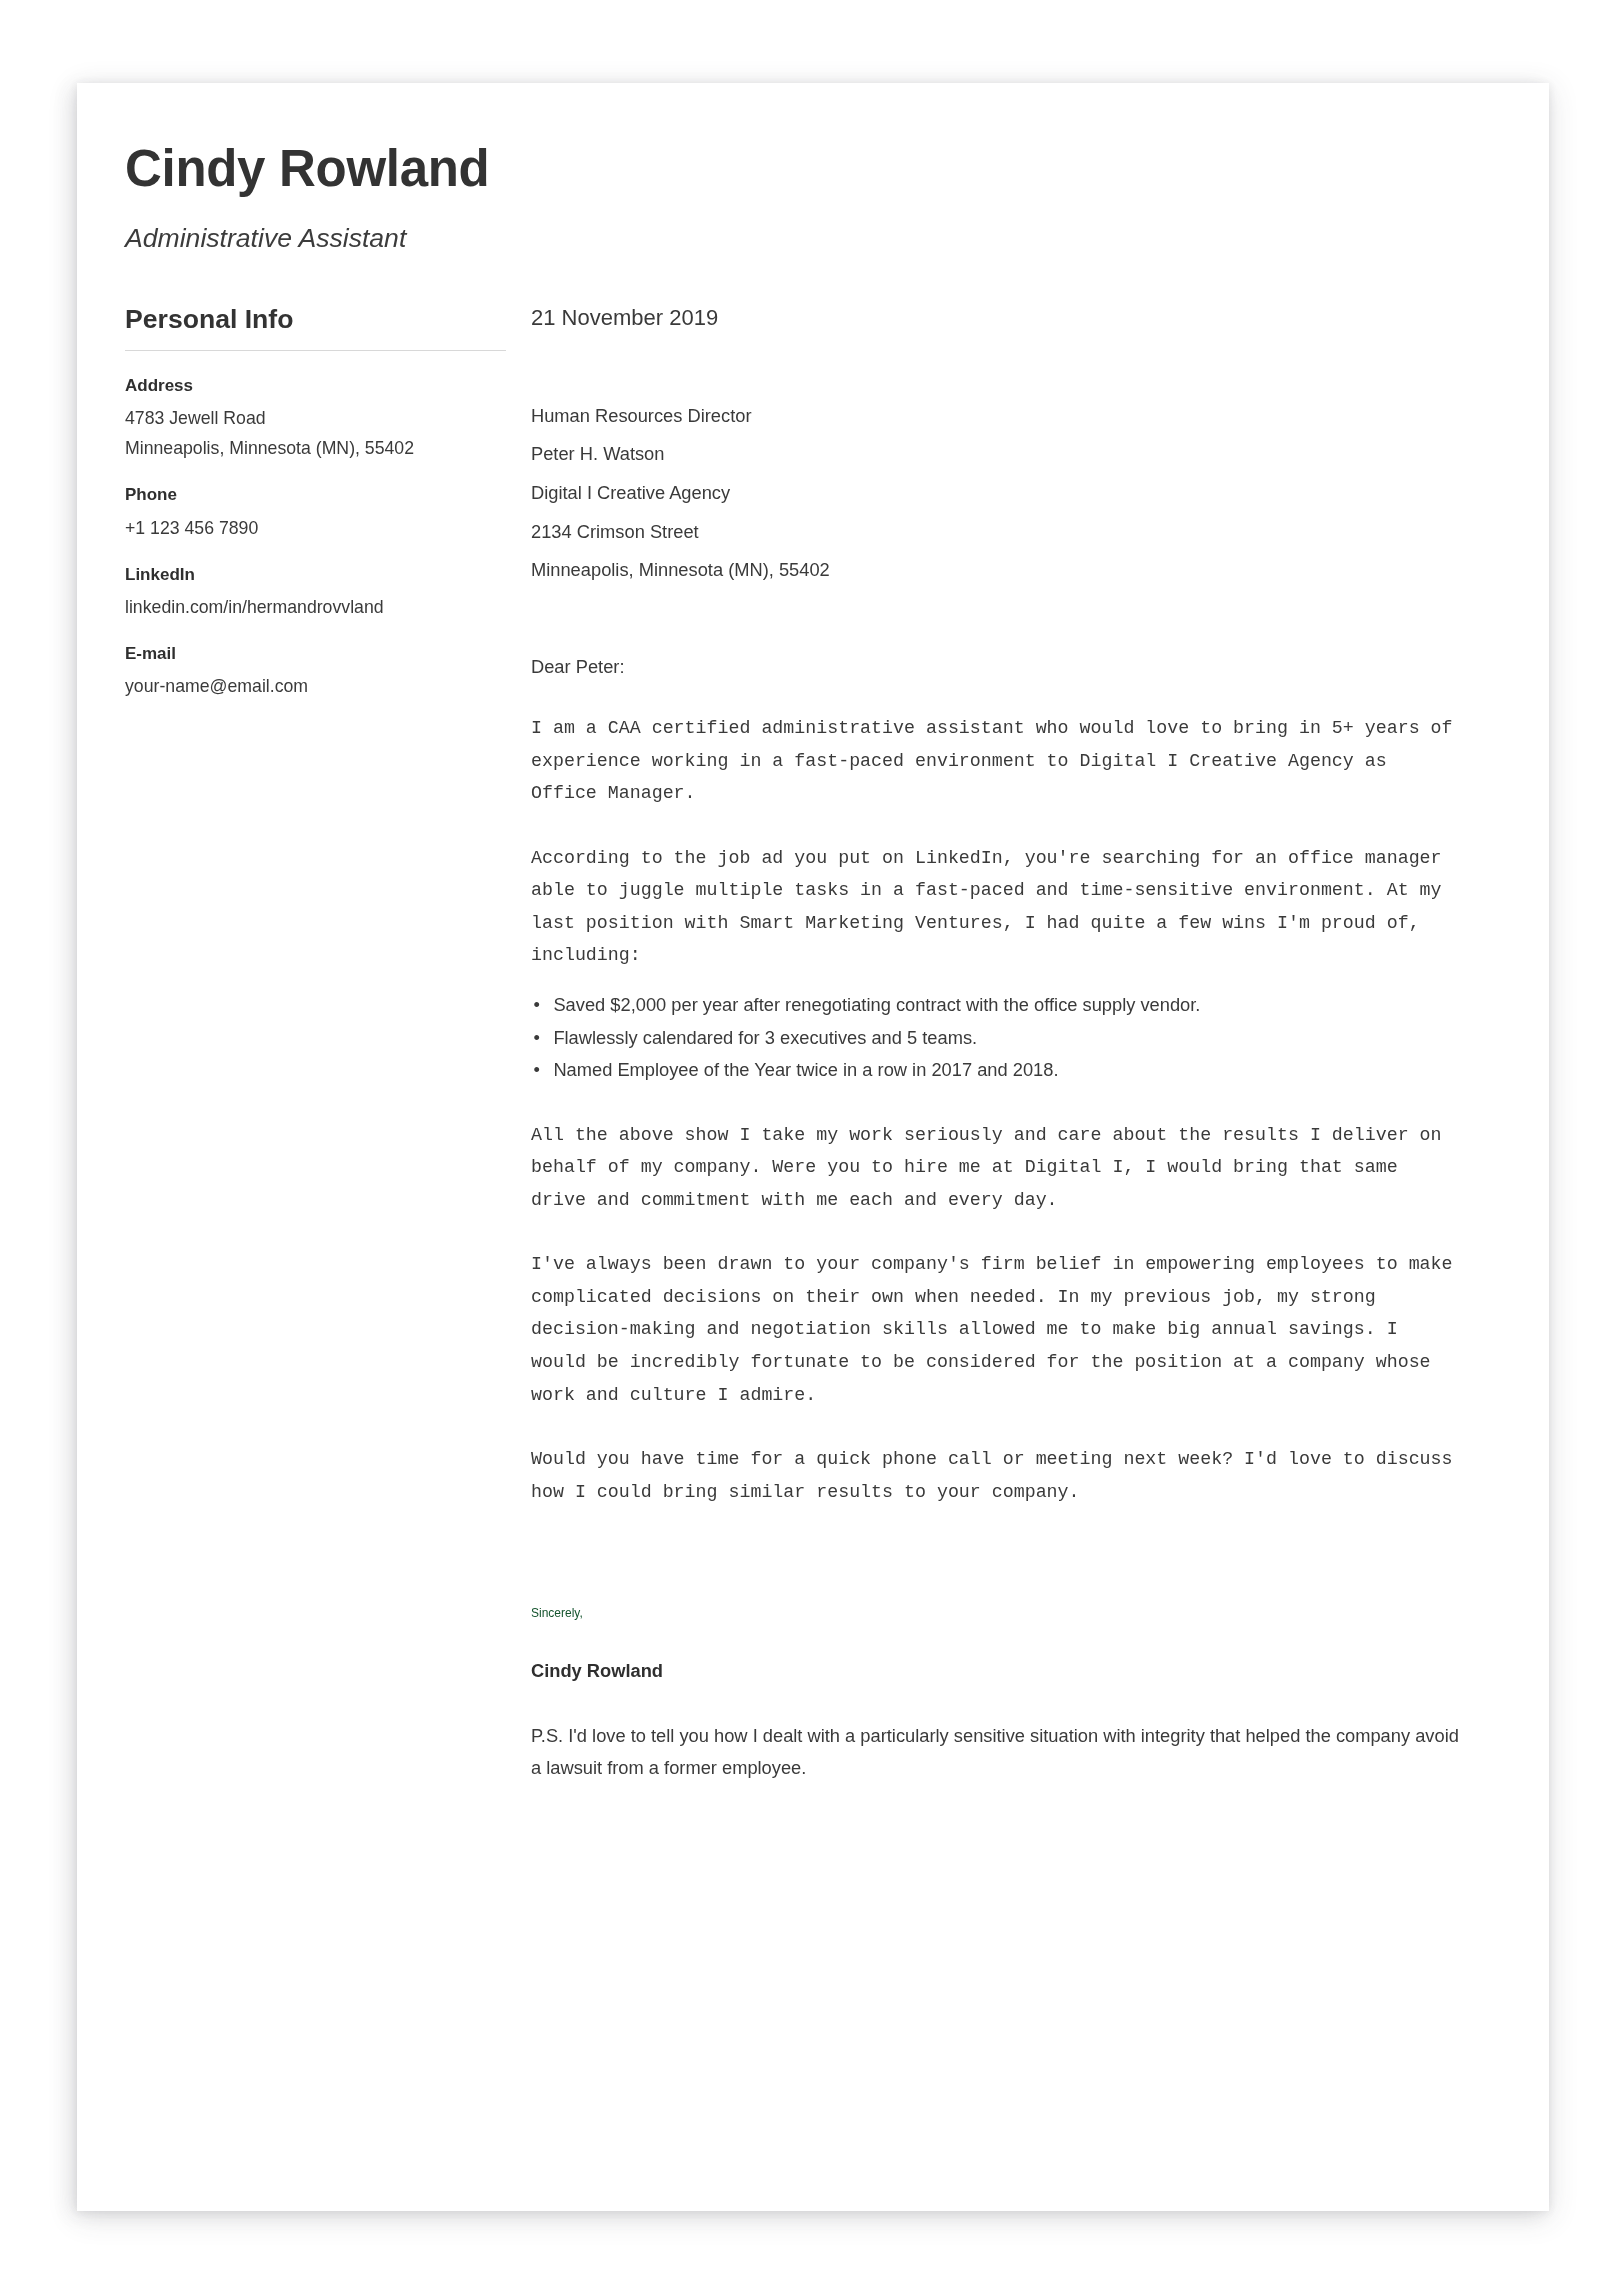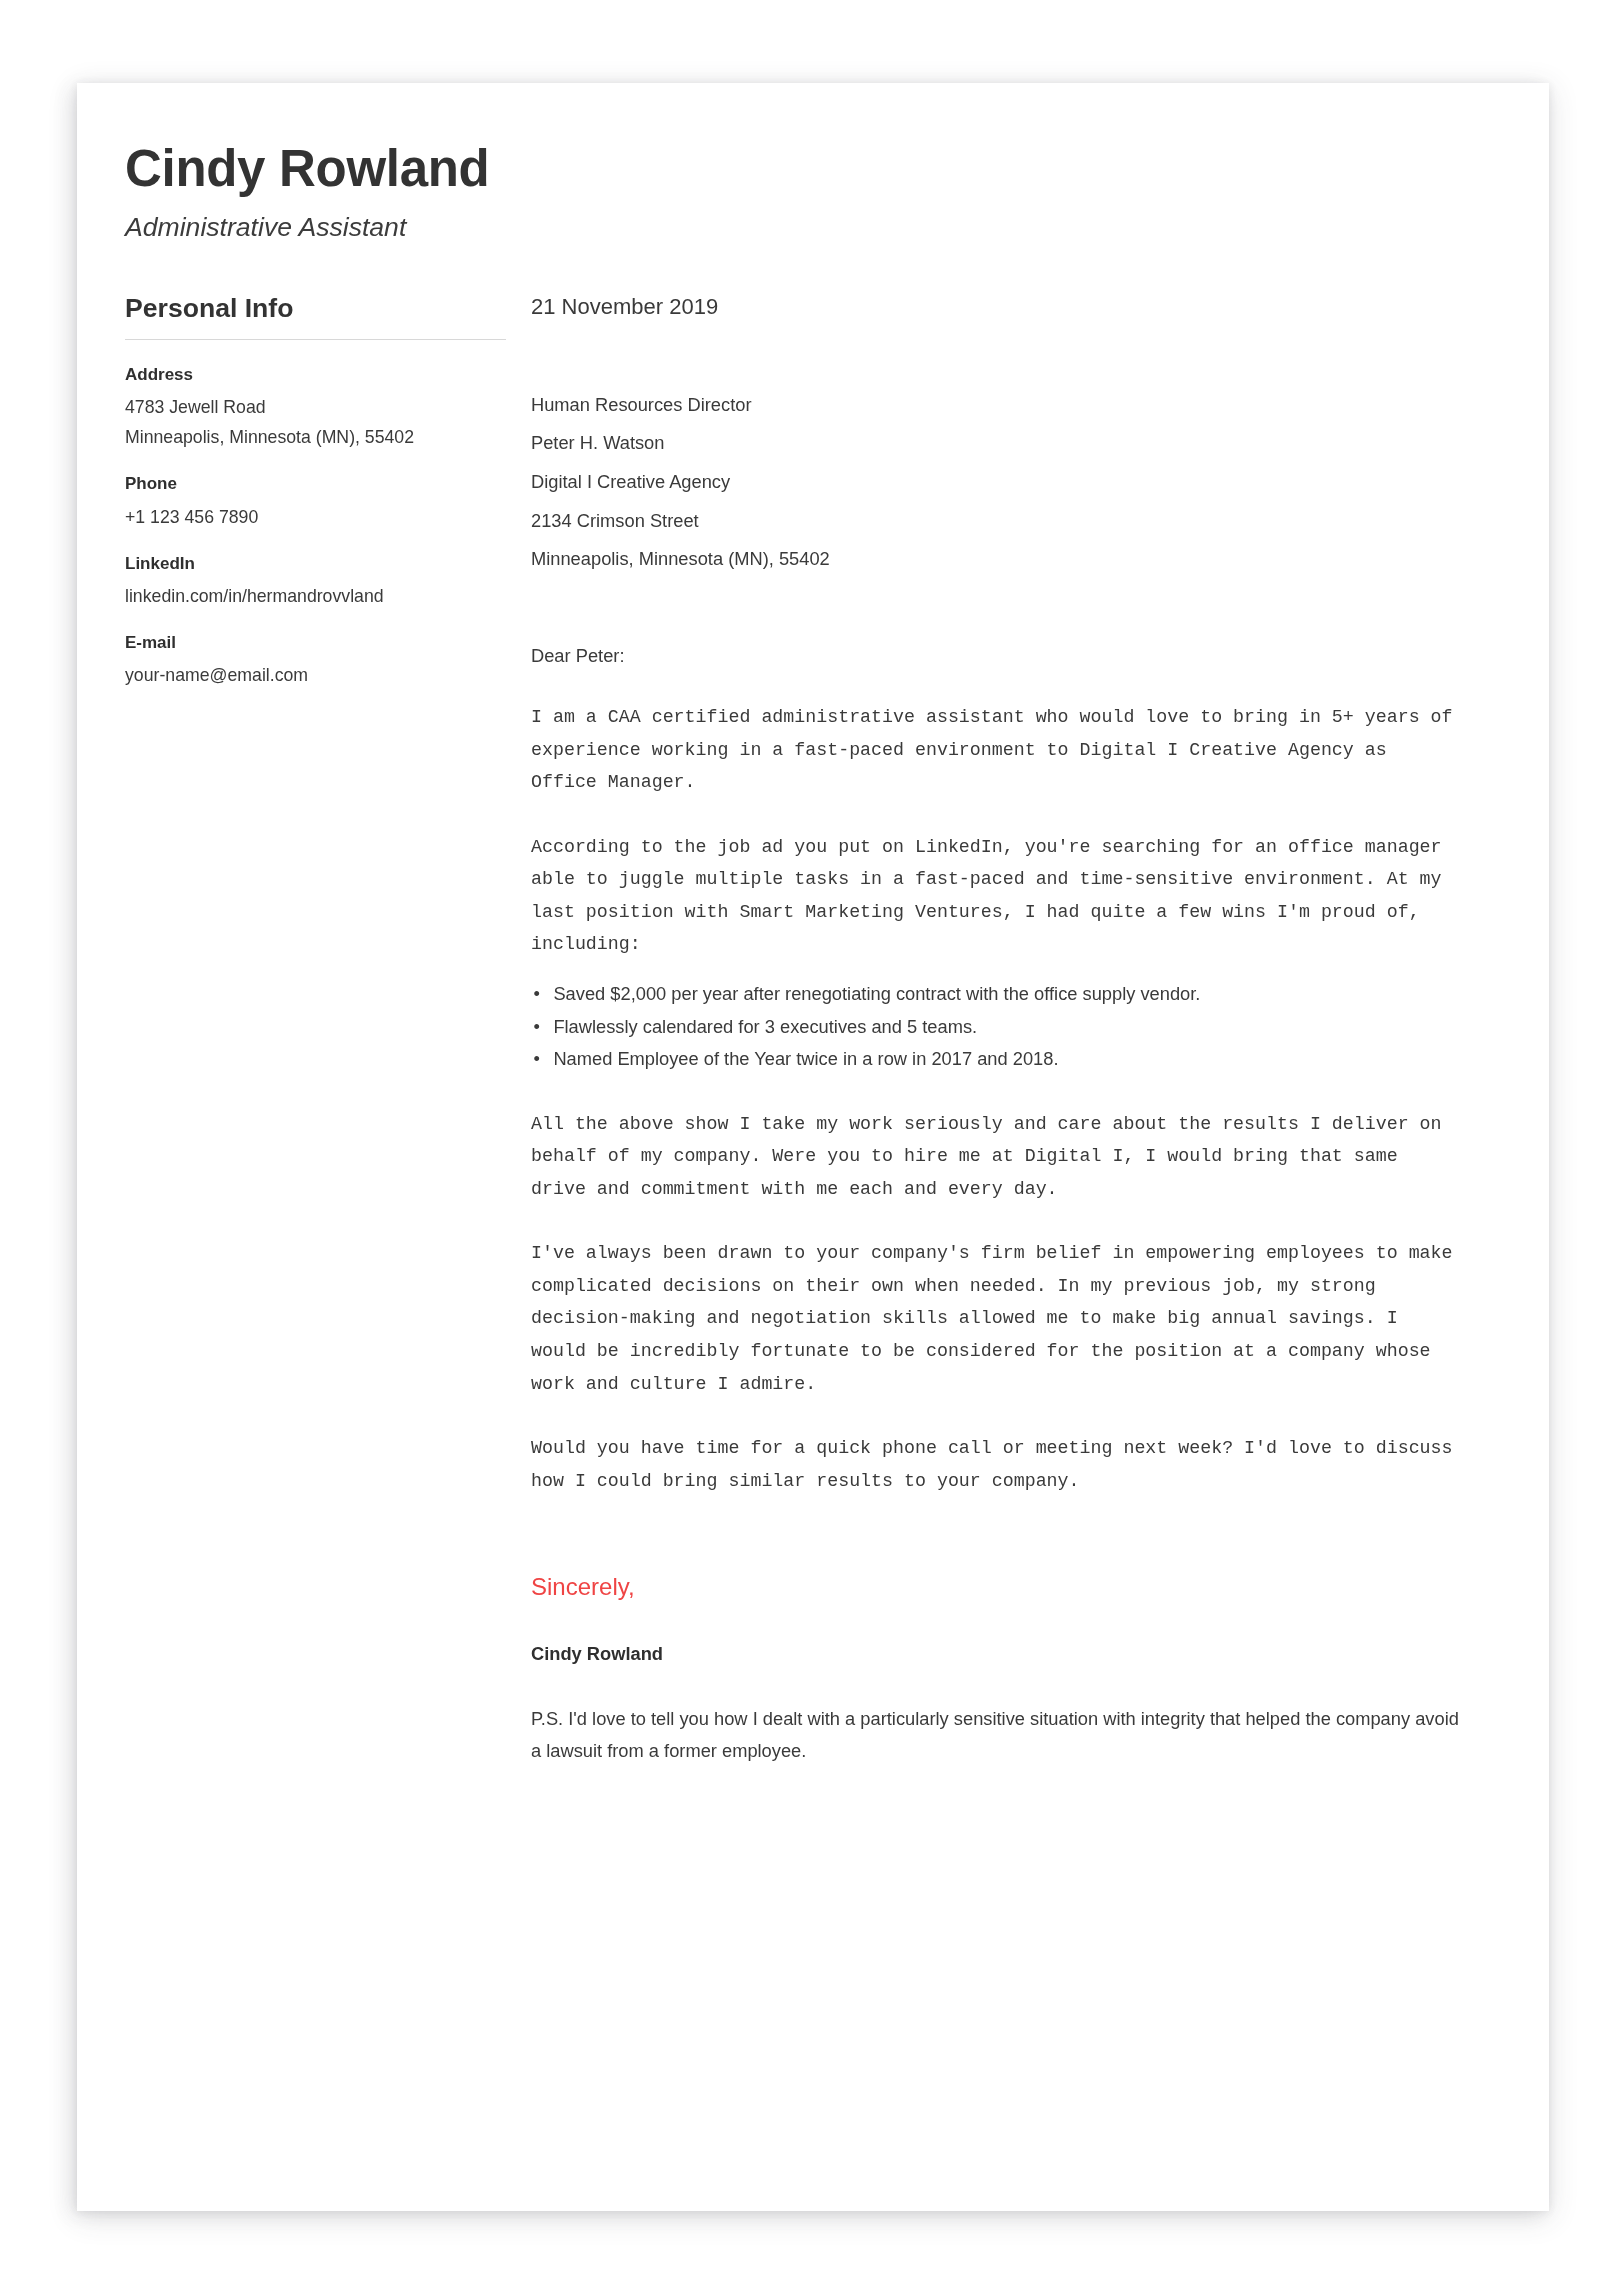--- a/index.html
+++ b/index.html
@@ -51,21 +51,21 @@
     letter-spacing: -0.3px;
     line-height: 1.12;
   }
 
   .cand-title {
     font-size: 26.6px;
     font-style: italic;
     font-weight: normal;
     color: #3c3c3c;
     line-height: 1.3;
-    margin-top: 13px;
+    margin-top: 24px;
   }
 
   
   .columns {
     display: flex;
     align-items: flex-start;
     margin-top: 45px;
   }
 
   .sidebar {
@@ -163,24 +163,24 @@
     content: "\2022";
     position: absolute;
     left: 2.4px;
     top: 0;
     font-size: 18.3px;
     color: #3a3a3a;
     line-height: 1.78;
   }
 
   .closing {
-    font-size: 24px;
-    color: #ef4444;
-    line-height: 1.5;
-    margin-top: 72px;
+    font-size: 12px;
+    color: #14532d;
+    line-height: 1.5;
+    margin-top: 96px;
   }
 
   .signature {
     font-size: 18.3px;
     font-weight: bold;
     color: #2f2f2f;
     line-height: 1.5;
     margin-top: 35px;
   }
 

